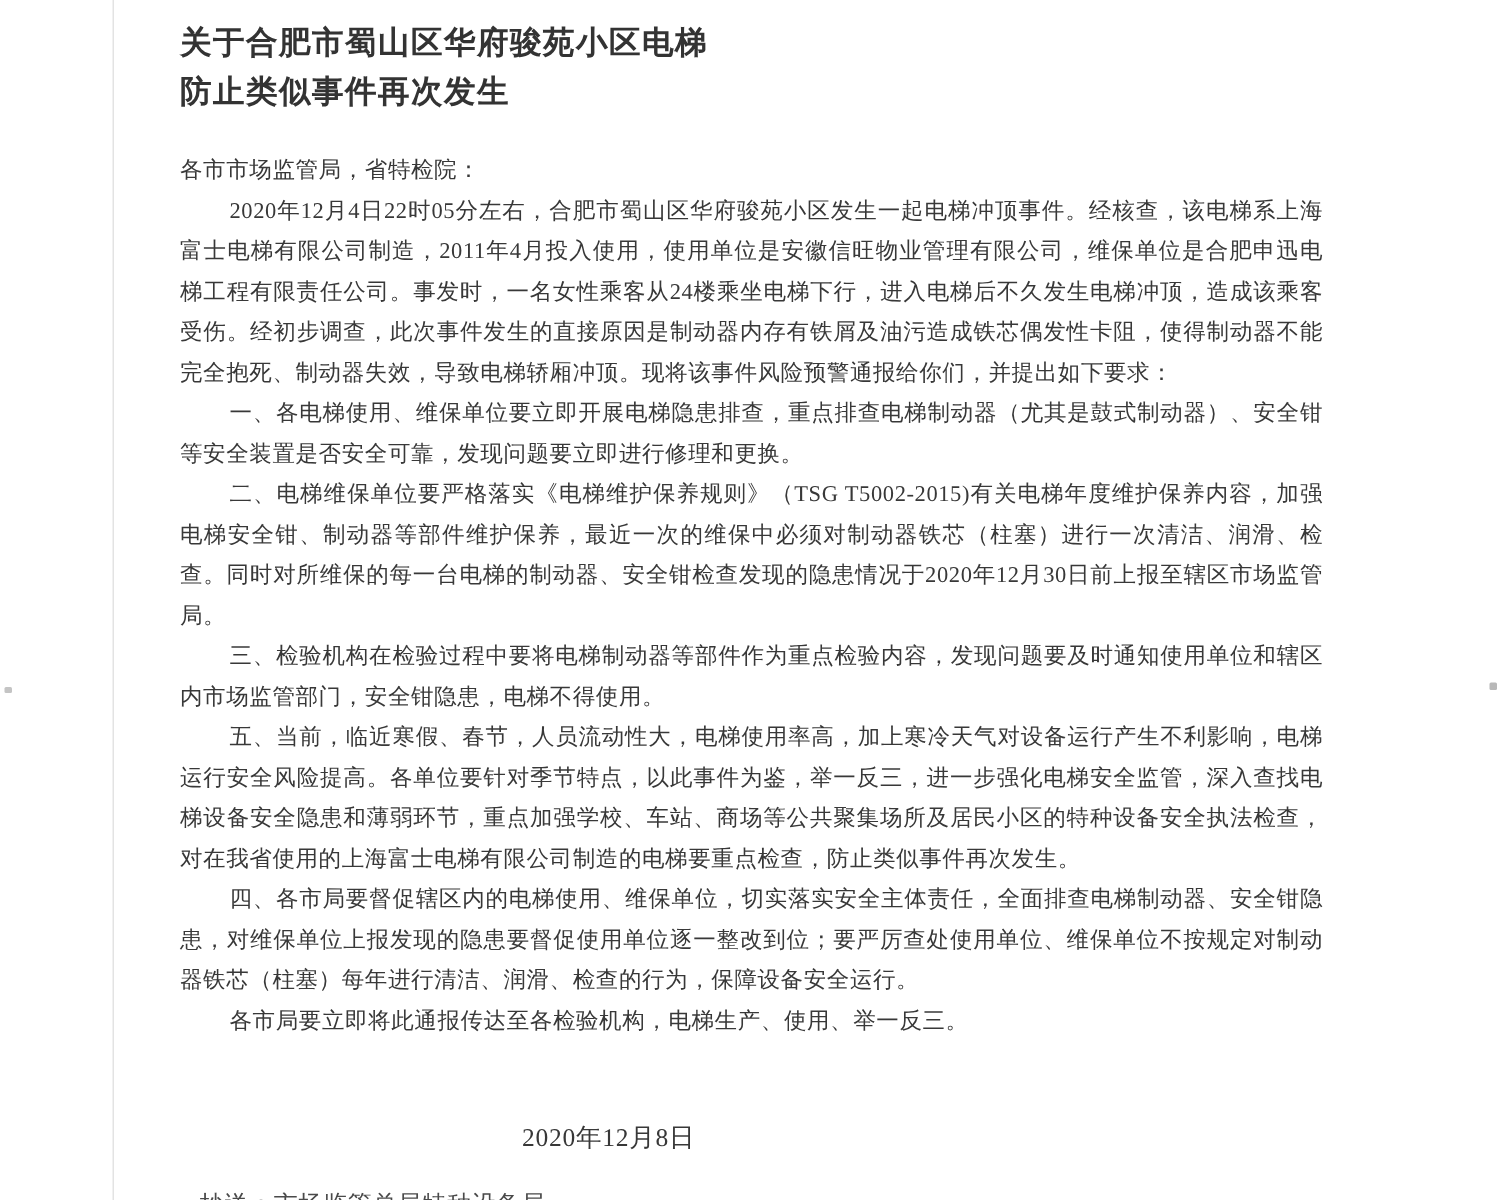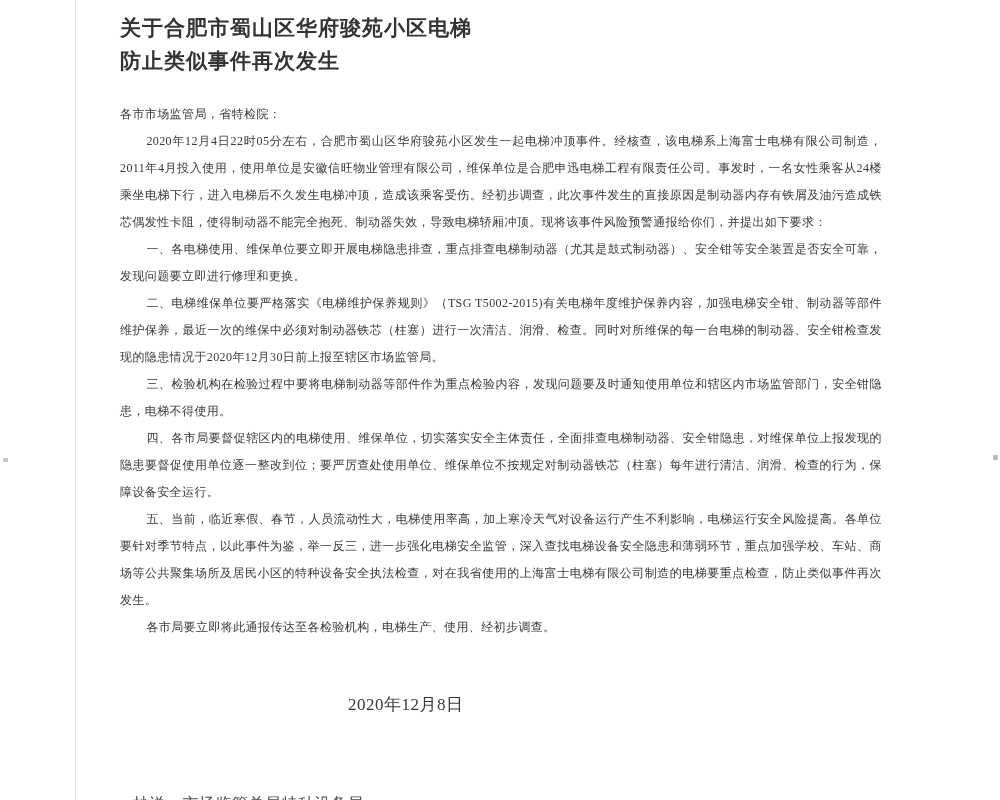--- a/index.html
+++ b/index.html
@@ -32,21 +32,21 @@
   }
   .title {
     font-size: 21px;
     line-height: 33px;
     font-weight: 700;
     letter-spacing: 1px;
     color: #333333;
   }
   .body-text {
     margin-top: 23px;
-    font-size: 12px;
+    font-size: 15px;
     line-height: 27px;
     text-align: justify;
     letter-spacing: 0.4px;
   }
   .body-text p {
     margin: 0;
     text-indent: 2.2em;
   }
   .body-text p.no-indent {
     text-indent: 0;
@@ -100,23 +100,23 @@
       <div>关于合肥市蜀山区华府骏苑小区电梯</div>
       <div>防止类似事件再次发生</div>
     </div>
 
     <div class="body-text">
       <p class="no-indent">各市市场监管局，省特检院：</p>
       <p>2020年12月4日22时05分左右，合肥市蜀山区华府骏苑小区发生一起电梯冲顶事件。经核查，该电梯系上海富士电梯有限公司制造，2011年4月投入使用，使用单位是安徽信旺物业管理有限公司，维保单位是合肥申迅电梯工程有限责任公司。事发时，一名女性乘客从24楼乘坐电梯下行，进入电梯后不久发生电梯冲顶，造成该乘客受伤。经初步调查，此次事件发生的直接原因是制动器内存有铁屑及油污造成铁芯偶发性卡阻，使得制动器不能完全抱死、制动器失效，导致电梯轿厢冲顶。现将该事件风险预警通报给你们，并提出如下要求：</p>
       <p>一、各电梯使用、维保单位要立即开展电梯隐患排查，重点排查电梯制动器（尤其是鼓式制动器）、安全钳等安全装置是否安全可靠，发现问题要立即进行修理和更换。</p>
       <p>二、电梯维保单位要严格落实《电梯维护保养规则》（TSG T5002-2015)有关电梯年度维护保养内容，加强电梯安全钳、制动器等部件维护保养，最近一次的维保中必须对制动器铁芯（柱塞）进行一次清洁、润滑、检查。同时对所维保的每一台电梯的制动器、安全钳检查发现的隐患情况于2020年12月30日前上报至辖区市场监管局。</p>
       <p>三、检验机构在检验过程中要将电梯制动器等部件作为重点检验内容，发现问题要及时通知使用单位和辖区内市场监管部门，安全钳隐患，电梯不得使用。</p>
+      <p>五、当前，临近寒假、春节，人员流动性大，电梯使用率高，加上寒冷天气对设备运行产生不利影响，电梯运行安全风险提高。各单位要针对季节特点，以此事件为鉴，举一反三，进一步强化电梯安全监管，深入查找电梯设备安全隐患和薄弱环节，重点加强学校、车站、商场等公共聚集场所及居民小区的特种设备安全执法检查，对在我省使用的上海富士电梯有限公司制造的电梯要重点检查，防止类似事件再次发生。</p>
       <p>四、各市局要督促辖区内的电梯使用、维保单位，切实落实安全主体责任，全面排查电梯制动器、安全钳隐患，对维保单位上报发现的隐患要督促使用单位逐一整改到位；要严厉查处使用单位、维保单位不按规定对制动器铁芯（柱塞）每年进行清洁、润滑、检查的行为，保障设备安全运行。</p>
-      <p>五、当前，临近寒假、春节，人员流动性大，电梯使用率高，加上寒冷天气对设备运行产生不利影响，电梯运行安全风险提高。各单位要针对季节特点，以此事件为鉴，举一反三，进一步强化电梯安全监管，深入查找电梯设备安全隐患和薄弱环节，重点加强学校、车站、商场等公共聚集场所及居民小区的特种设备安全执法检查，对在我省使用的上海富士电梯有限公司制造的电梯要重点检查，防止类似事件再次发生。</p>
-      <p>各市局要立即将此通报传达至各检验机构，电梯生产、使用、经初步调查。</p>
+      <p>各市局要立即将此通报传达至各检验机构，电梯生产、使用、举一反三。</p>
     </div>
 
     <div class="date-line">2020年12月8日</div>
 
   </div>
 
   <div class="clipped-line">抄送：市场监管总局特种设备局。</div>
 
   <div class="speck speck-left"></div>
   <div class="speck speck-right"></div>

